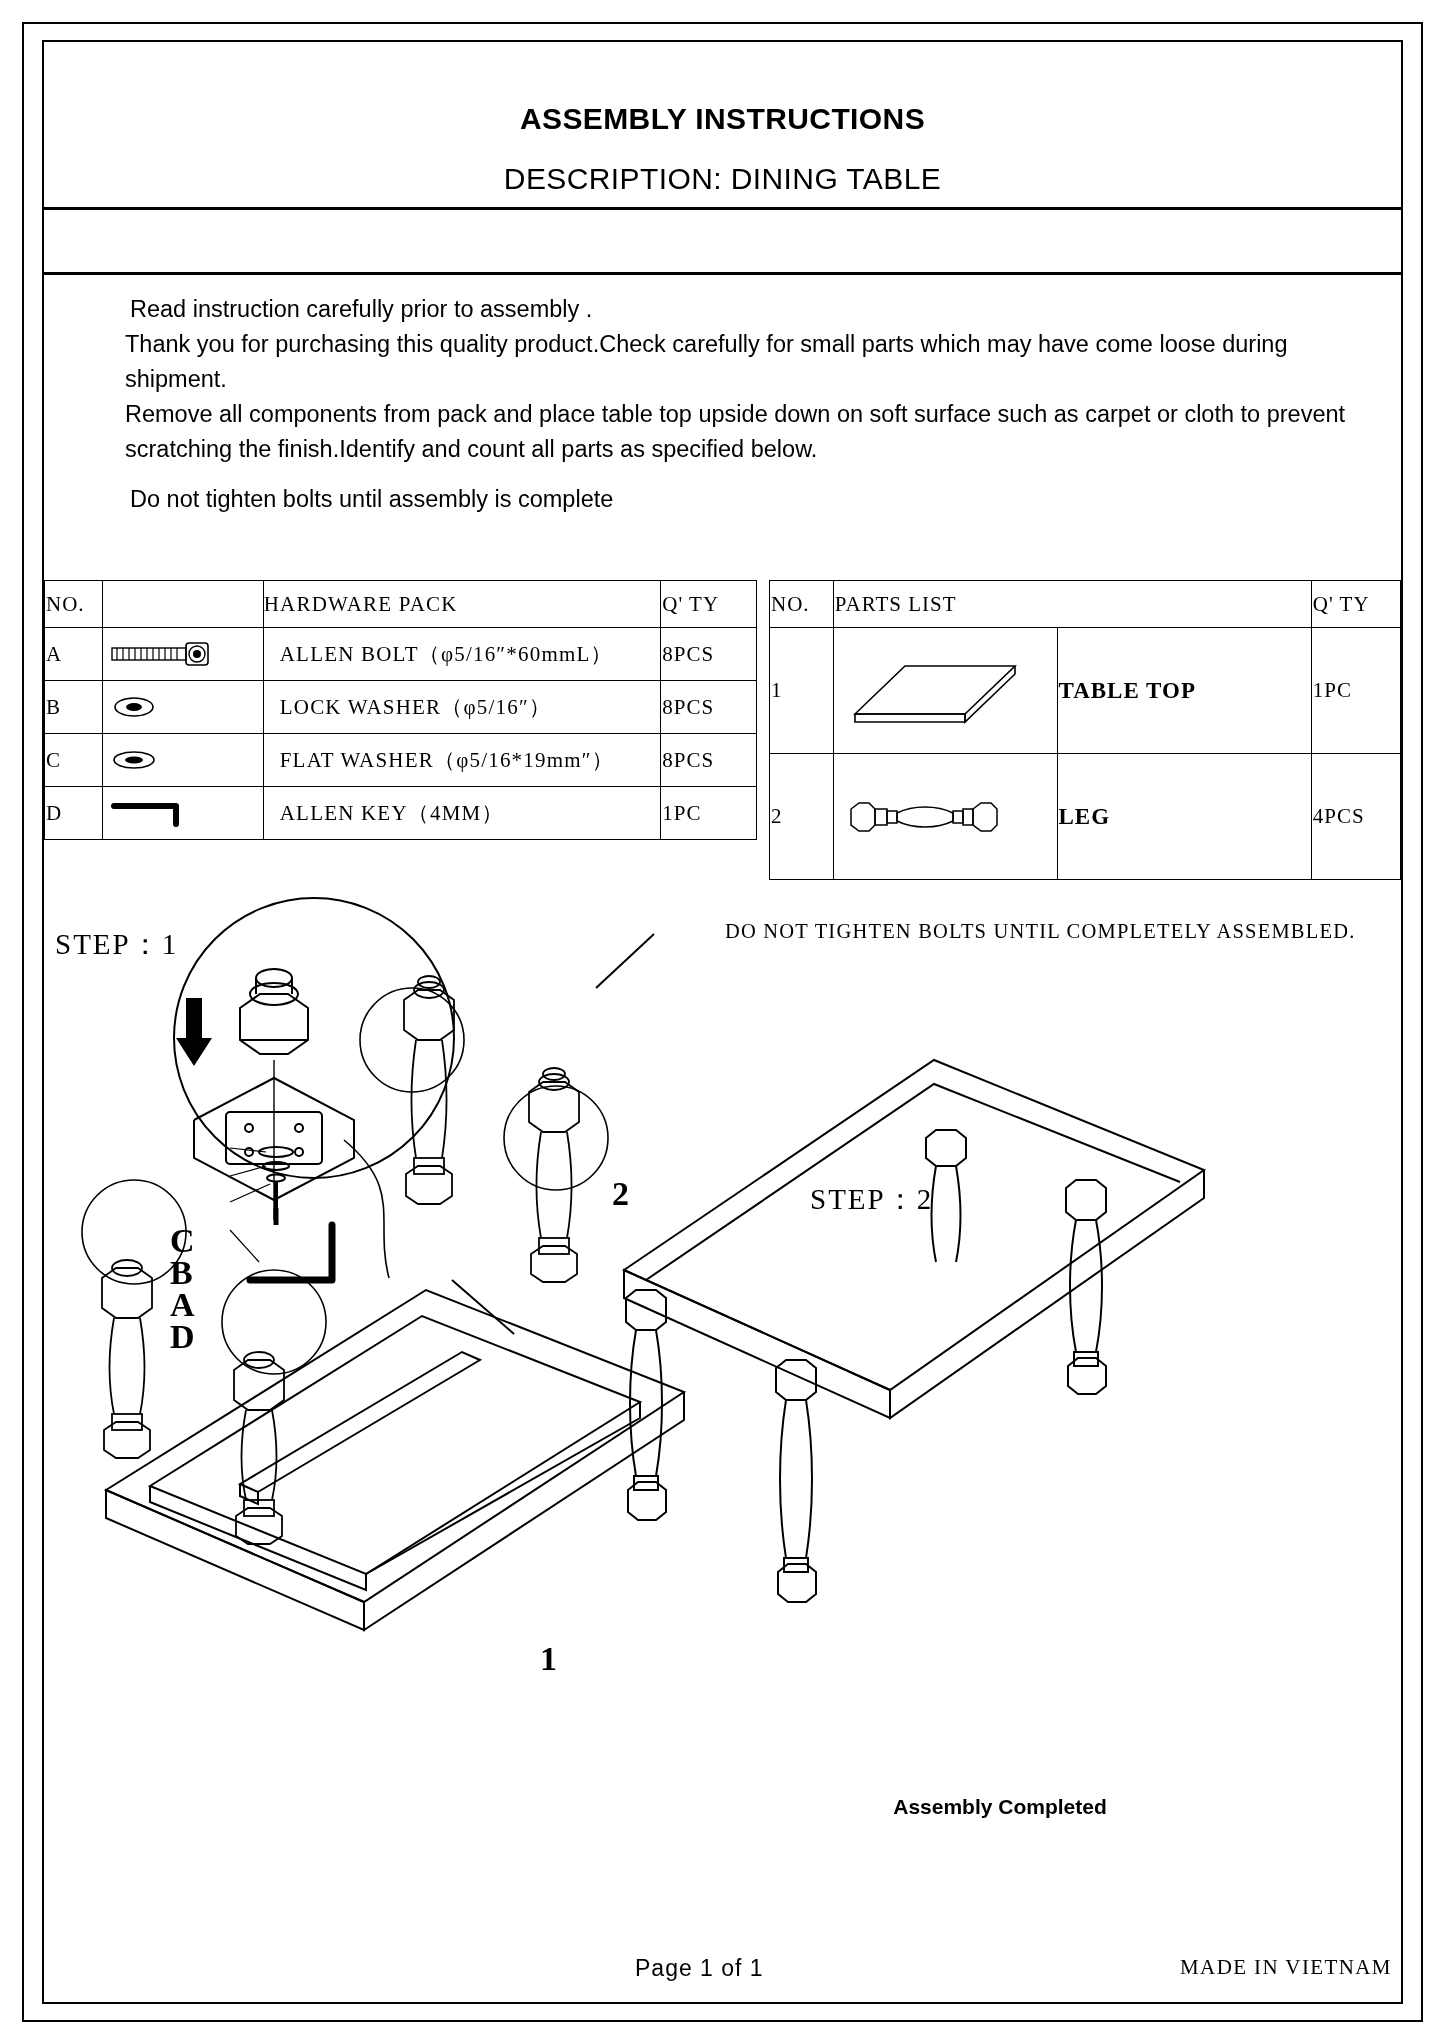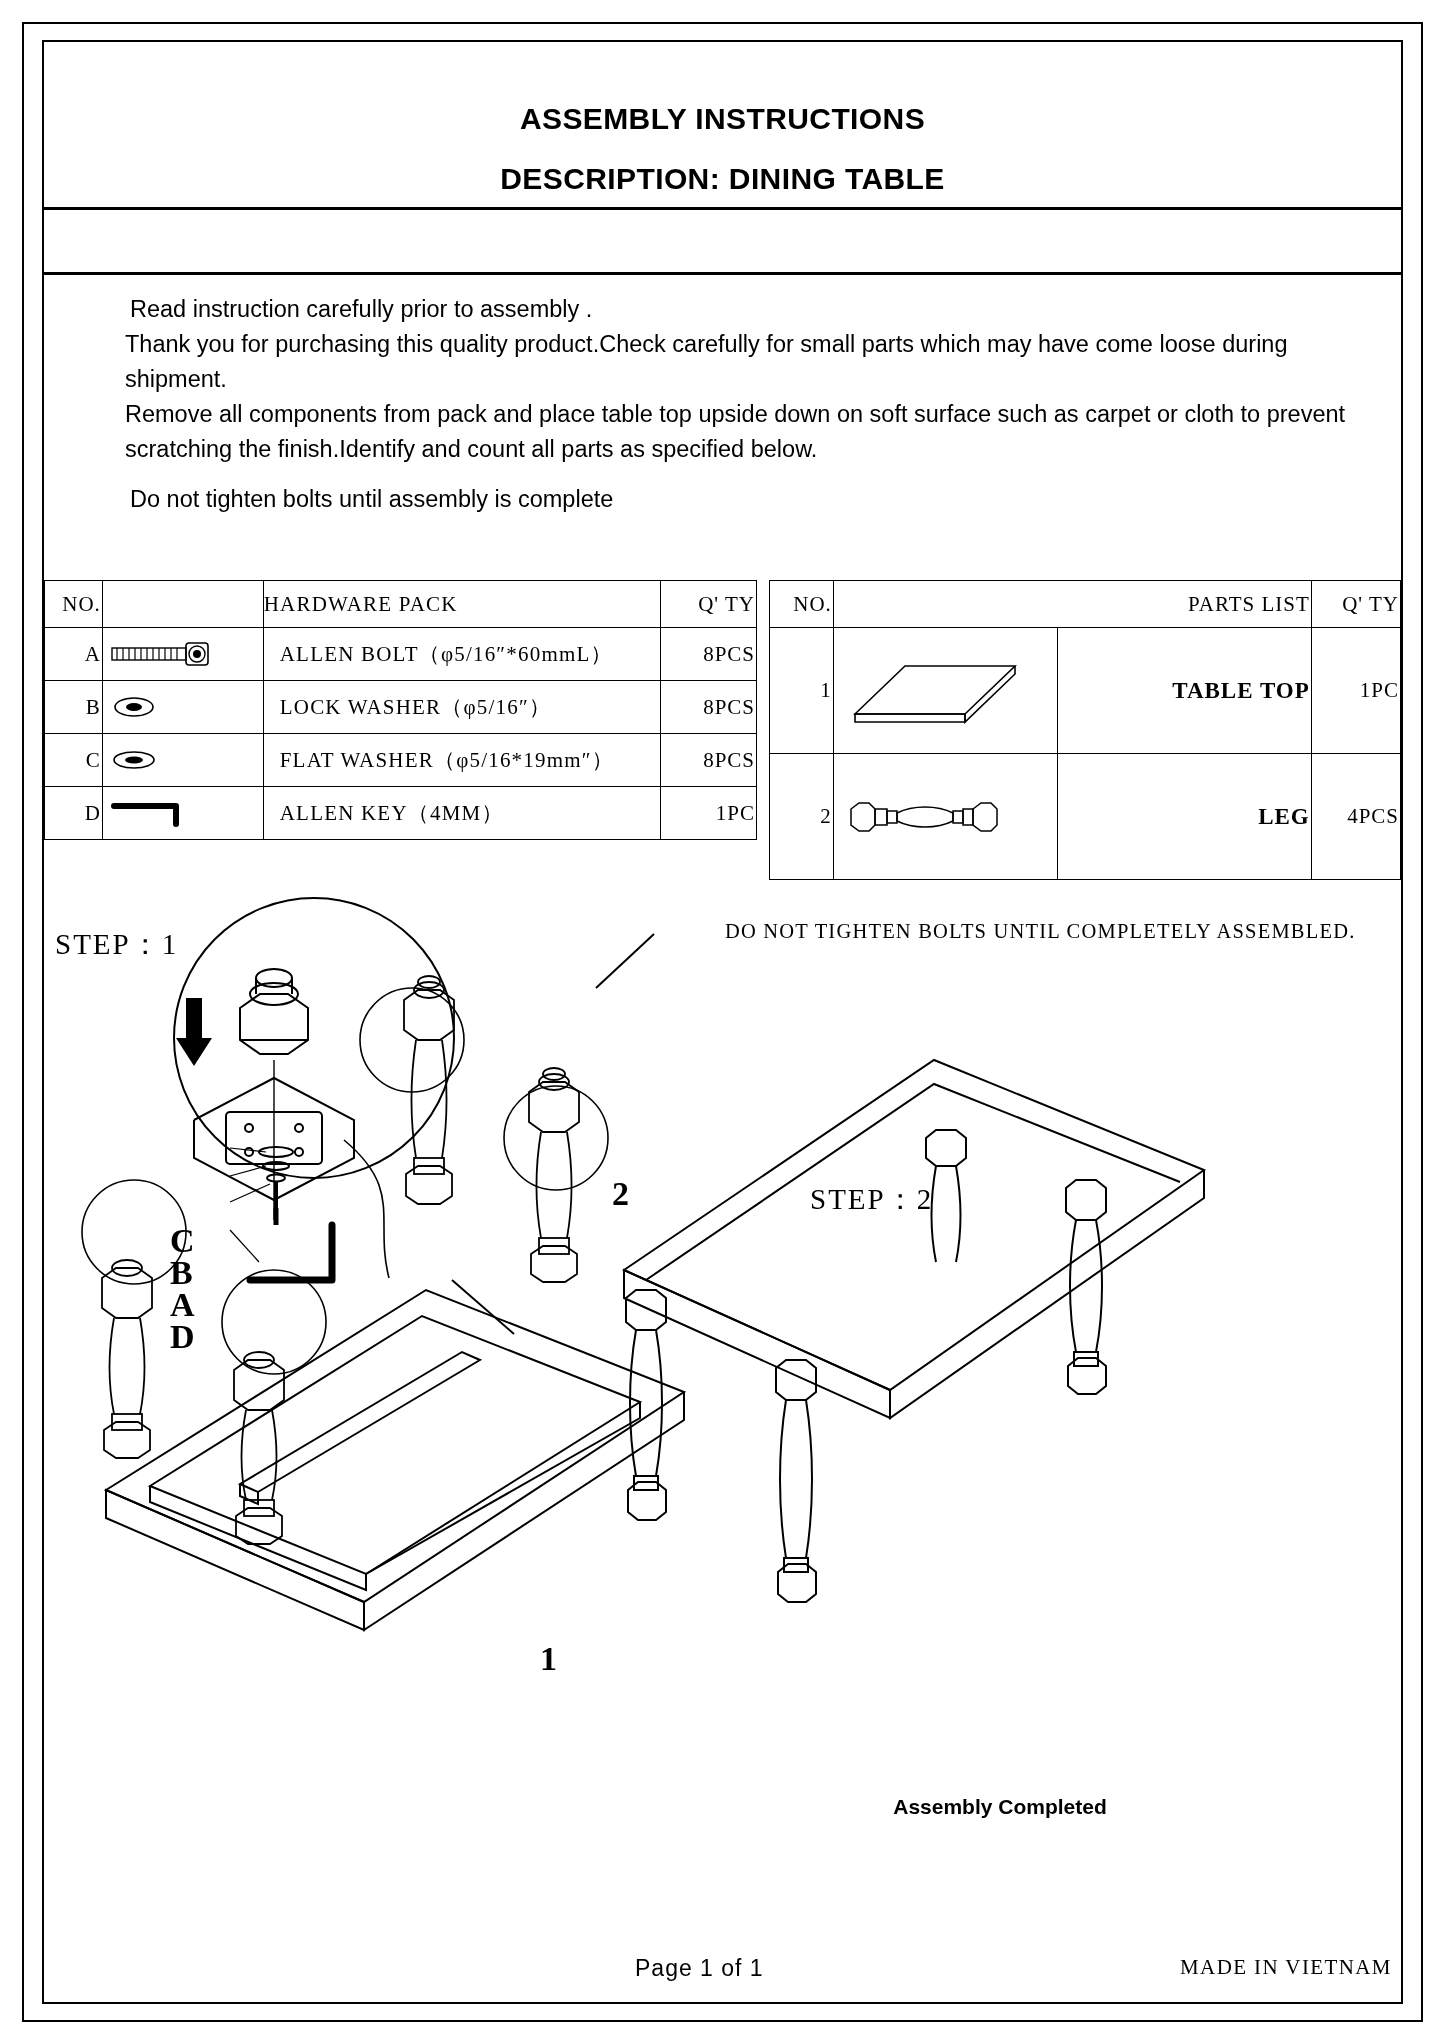--- a/index.html
+++ b/index.html
@@ -4,35 +4,35 @@
 <style>
   html,body{margin:0;padding:0;background:#ffffff;}
   body{width:1445px;height:2044px;font-family:"Liberation Sans",sans-serif;color:#000;}
   .page{position:relative;width:1445px;height:2044px;box-sizing:border-box;}
   .outer-border{position:absolute;left:22px;top:22px;width:1401px;height:2000px;border:2px solid #000;box-sizing:border-box;}
   .inner-border{position:absolute;left:42px;top:40px;width:1361px;height:1964px;border:2px solid #000;box-sizing:border-box;}
 
   
   .title-block{position:absolute;left:44px;top:42px;width:1357px;height:168px;box-sizing:border-box;border-bottom:3px solid #000;}
   .title-line1{position:absolute;width:100%;top:60px;text-align:center;font-size:30px;font-weight:bold;letter-spacing:.4px;}
-  .title-line2{position:absolute;width:100%;top:120px;text-align:center;font-size:30px;font-weight:bold;letter-spacing:.4px;}
+  .title-line2{position:absolute;width:100%;top:120px;text-align:center;font-size:30px;font-weight:normal;letter-spacing:.4px;}
   .rule2{position:absolute;left:44px;top:272px;width:1357px;height:0;border-top:3px solid #000;}
 
   
   .intro{position:absolute;left:125px;top:292px;width:1240px;font-size:23.5px;line-height:35px;}
   .intro p{margin:0;}
   .intro .p1{margin-left:5px;}
   .intro .p4{margin-top:15px;margin-left:5px;}
 
   
   .tables{position:absolute;left:44px;top:580px;width:1357px;height:313px;}
   table{border-collapse:collapse;font-family:"Liberation Serif",serif;}
   .hw{position:absolute;left:0;top:0;width:713px;}
   .pl{position:absolute;left:725px;top:0;width:632px;}
-  .hw td,.hw th,.pl td,.pl th{border:1.6px solid #000;text-align:right;vertical-align:middle;font-weight:normal;font-size:21px;letter-spacing:1px;}
+  .hw td,.hw th,.pl td,.pl th{border:1.6px solid #000;text-align:left;vertical-align:middle;font-weight:normal;font-size:21px;letter-spacing:1px;}
   .hw .c-no{width:52px;}
   .hw .c-img{width:150px;}
   .hw .c-desc{width:360px;text-align:left;padding-left:16px;letter-spacing:1.2px;}
   .hw .c-qty{width:88px;font-family:"Liberation Serif",serif;}
   .hw .hdr td{height:44px;}
   .hw .row td{height:50px;}
   .pl .c-no{width:62px;}
   .pl .c-img{width:222px;}
   .pl .c-desc{width:260px;font-size:23px;font-weight:bold;font-family:"Liberation Serif",serif;letter-spacing:1px;}
   .pl .c-qty{width:88px;}

